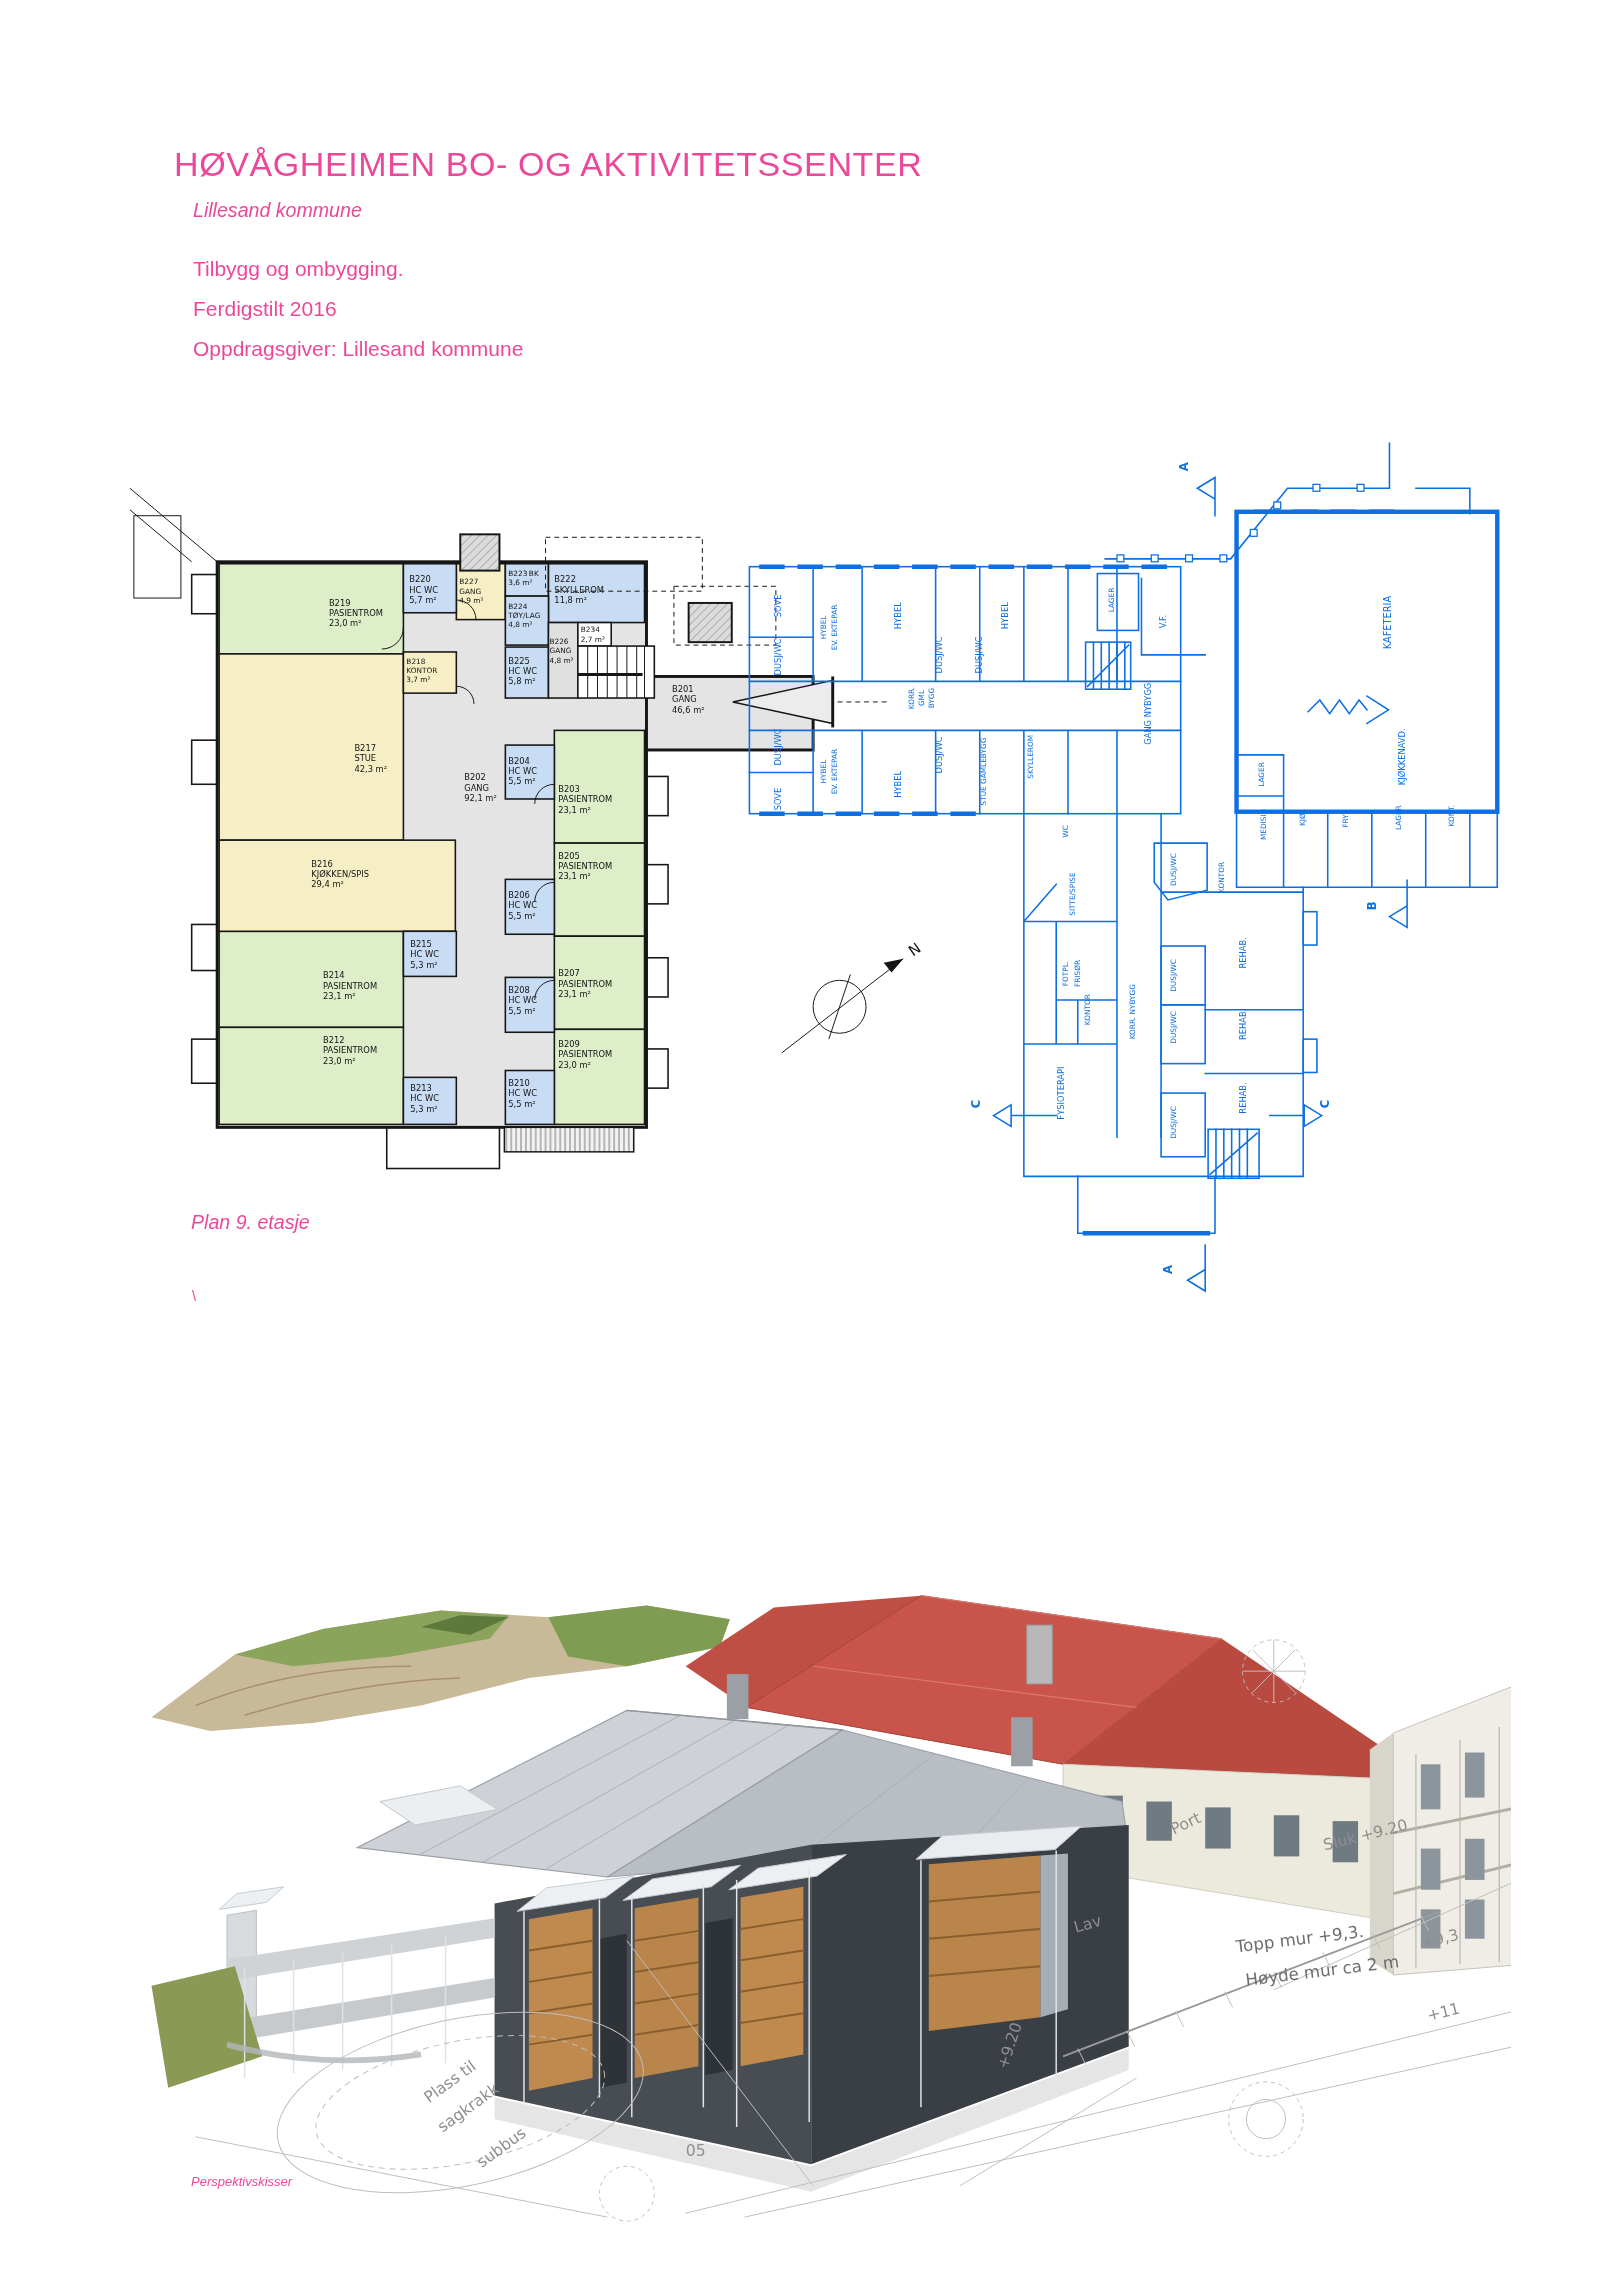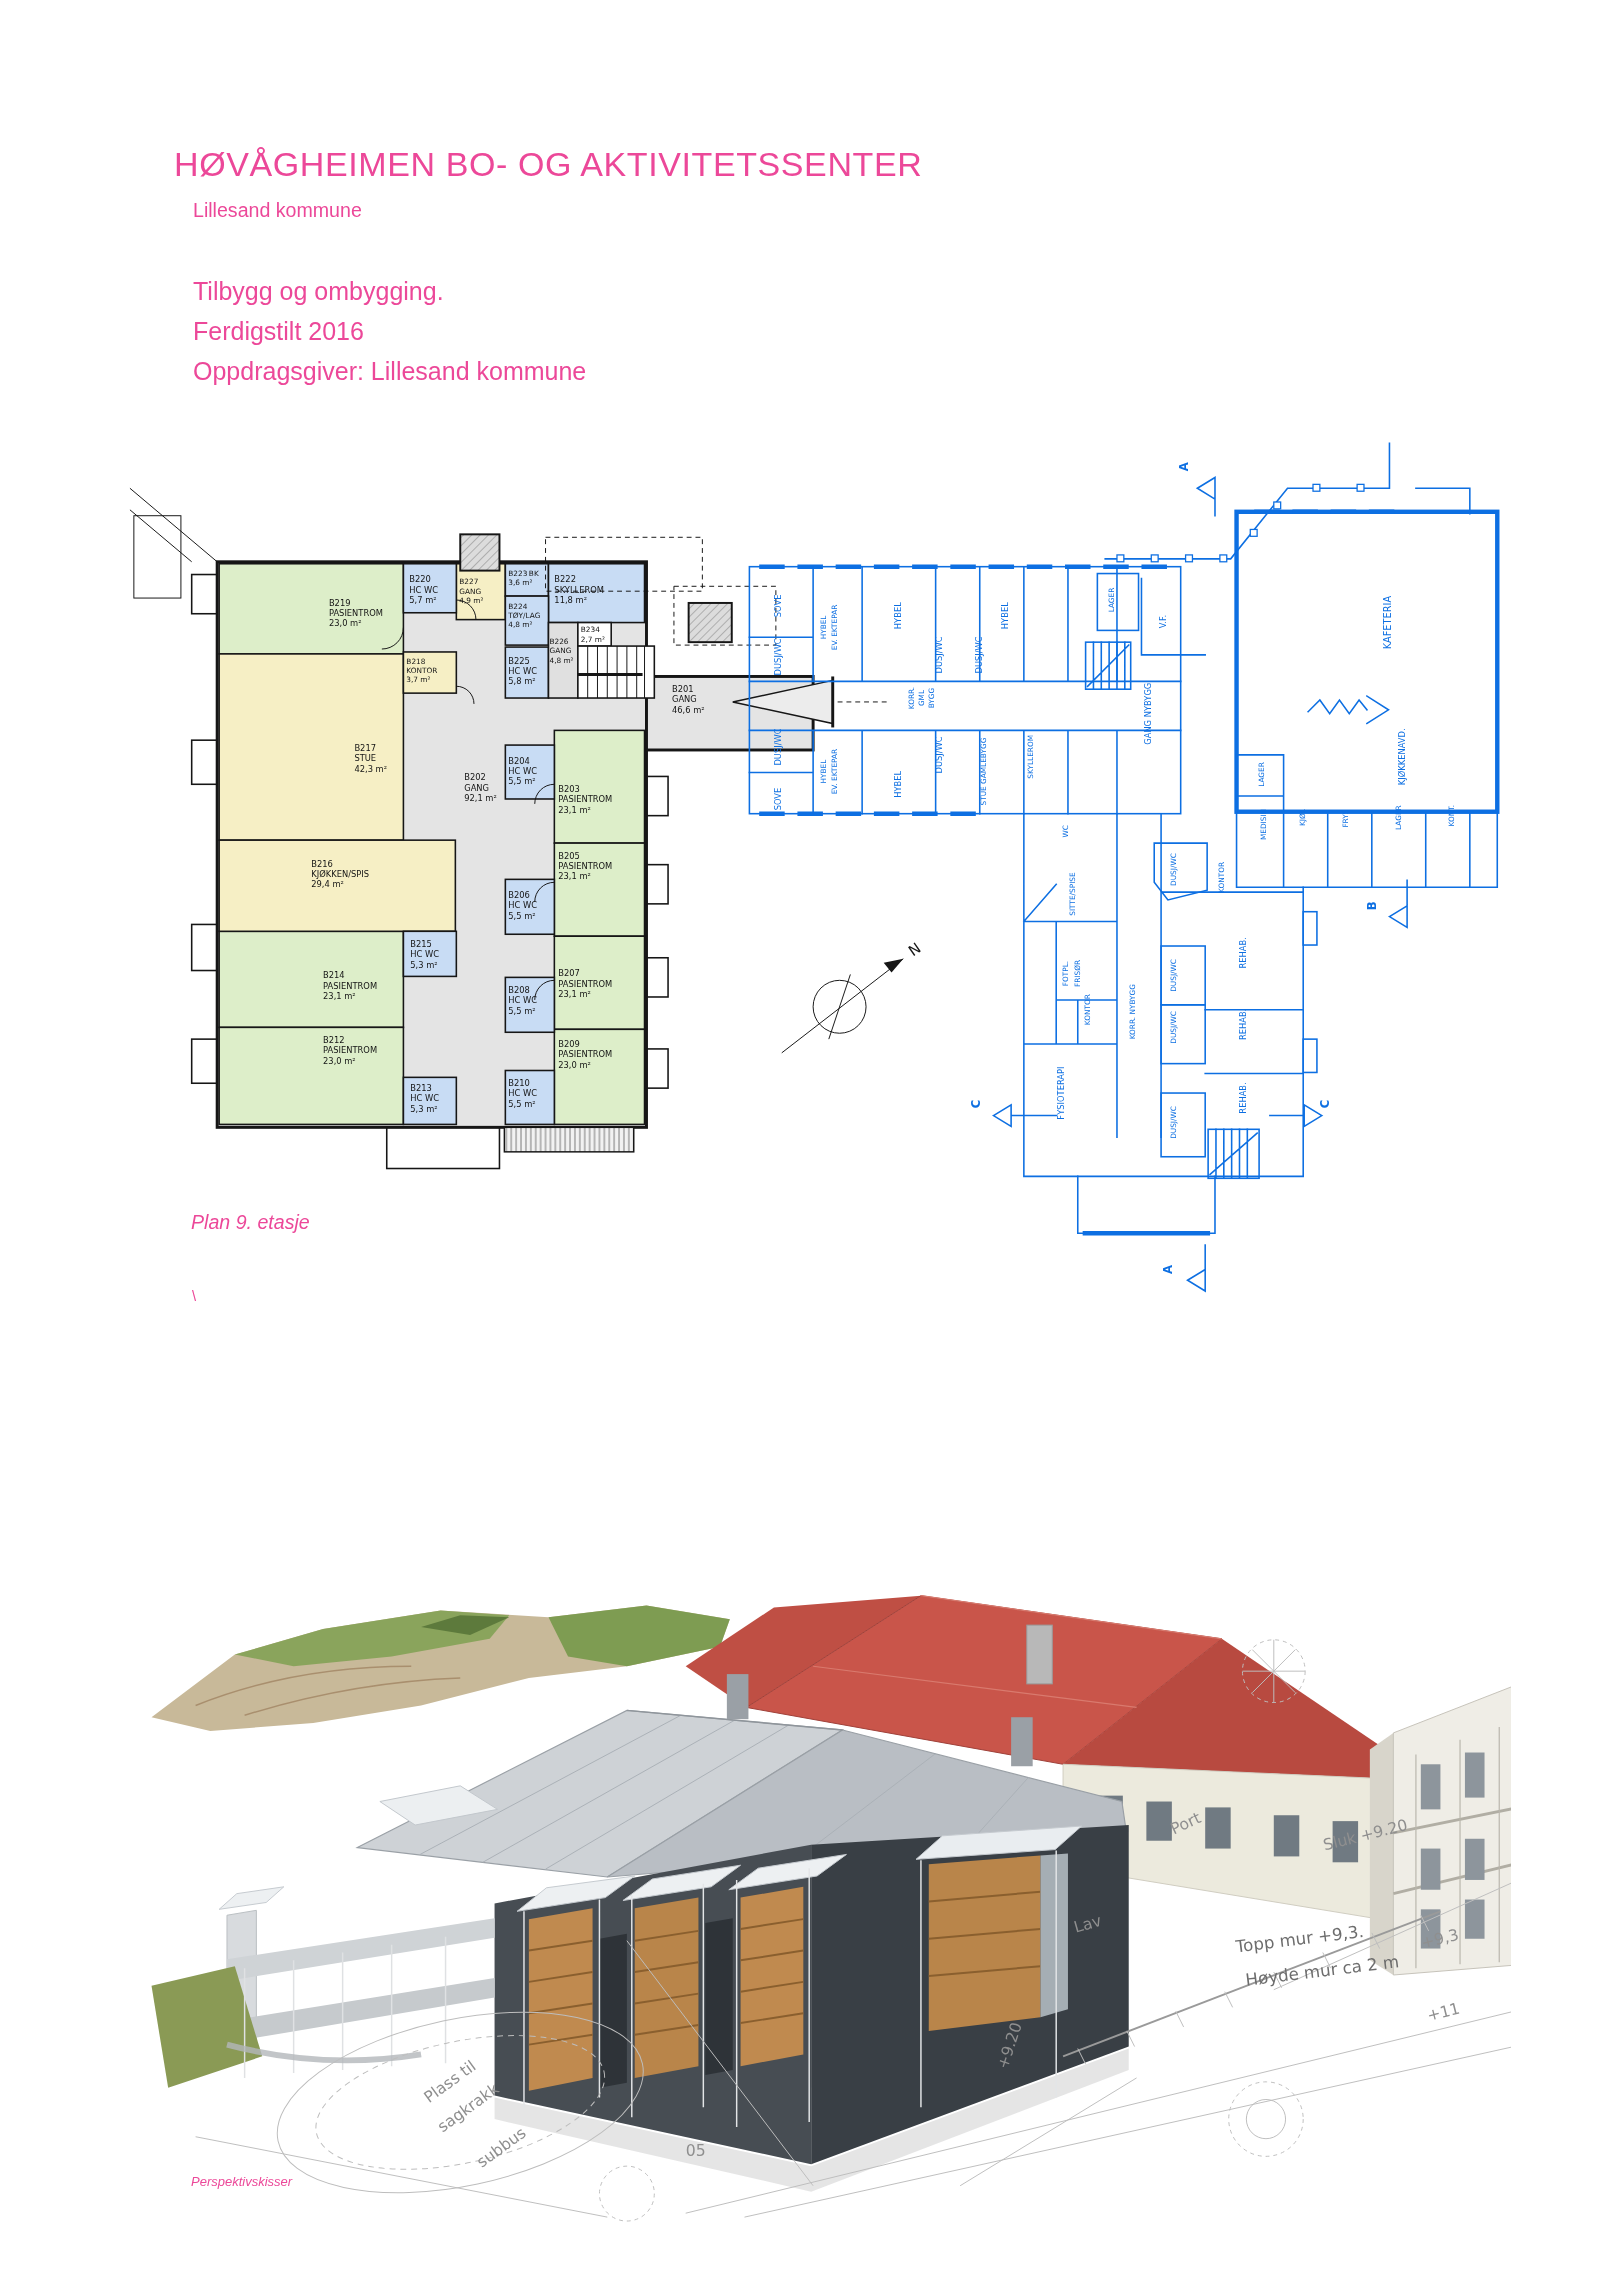--- a/index.html
+++ b/index.html
@@ -1,20 +1,20 @@
 <!DOCTYPE html>
 <html><head>
 <meta charset="utf-8">
 <style>
   html,body{margin:0;padding:0;background:#888;}
   .page{position:relative;width:1621px;height:2293px;background:#ffffff;
         font-family:"Liberation Sans",sans-serif;color:#ec4899;overflow:hidden;margin:0 auto;}
   .title{position:absolute;left:174px;top:145px;font-size:34px;font-weight:400;letter-spacing:0.6px;}
-  .subtitle{position:absolute;left:193px;top:199px;font-size:19.6px;}
-  .desc{position:absolute;left:193px;top:271px;font-size:25px;line-height:40px;}
+  .subtitle{position:absolute;left:193px;top:199px;font-size:19.6px;font-style:italic;}
+  .desc{position:absolute;left:193px;top:249px;font-size:21px;line-height:40px;}
   .plan-caption{position:absolute;left:191px;top:1211px;font-size:19.6px;font-style:italic;}
   .stray{position:absolute;left:192px;top:1288px;font-size:14.7px;}
   .persp-caption{position:absolute;left:191px;top:2174px;font-size:13px;font-style:italic;z-index:5;}
   svg{position:absolute;}
   svg text{font-family:"DejaVu Sans",sans-serif;}
   
   .t0{font-size:8.5px;fill:#141414;}
   .t7{font-size:7.5px;}
   .bl{font-size:8.5px;fill:#0d6fe2;text-anchor:middle;}
   .b7{font-size:7.5px;}

